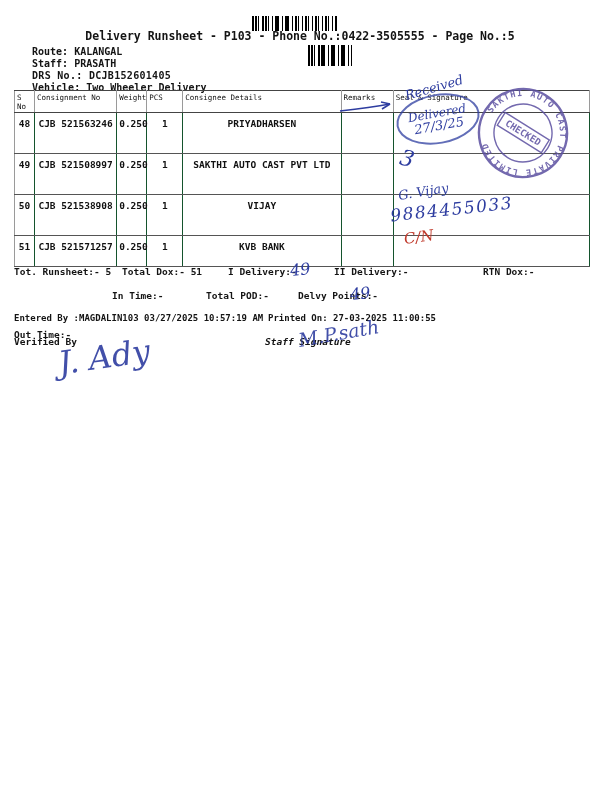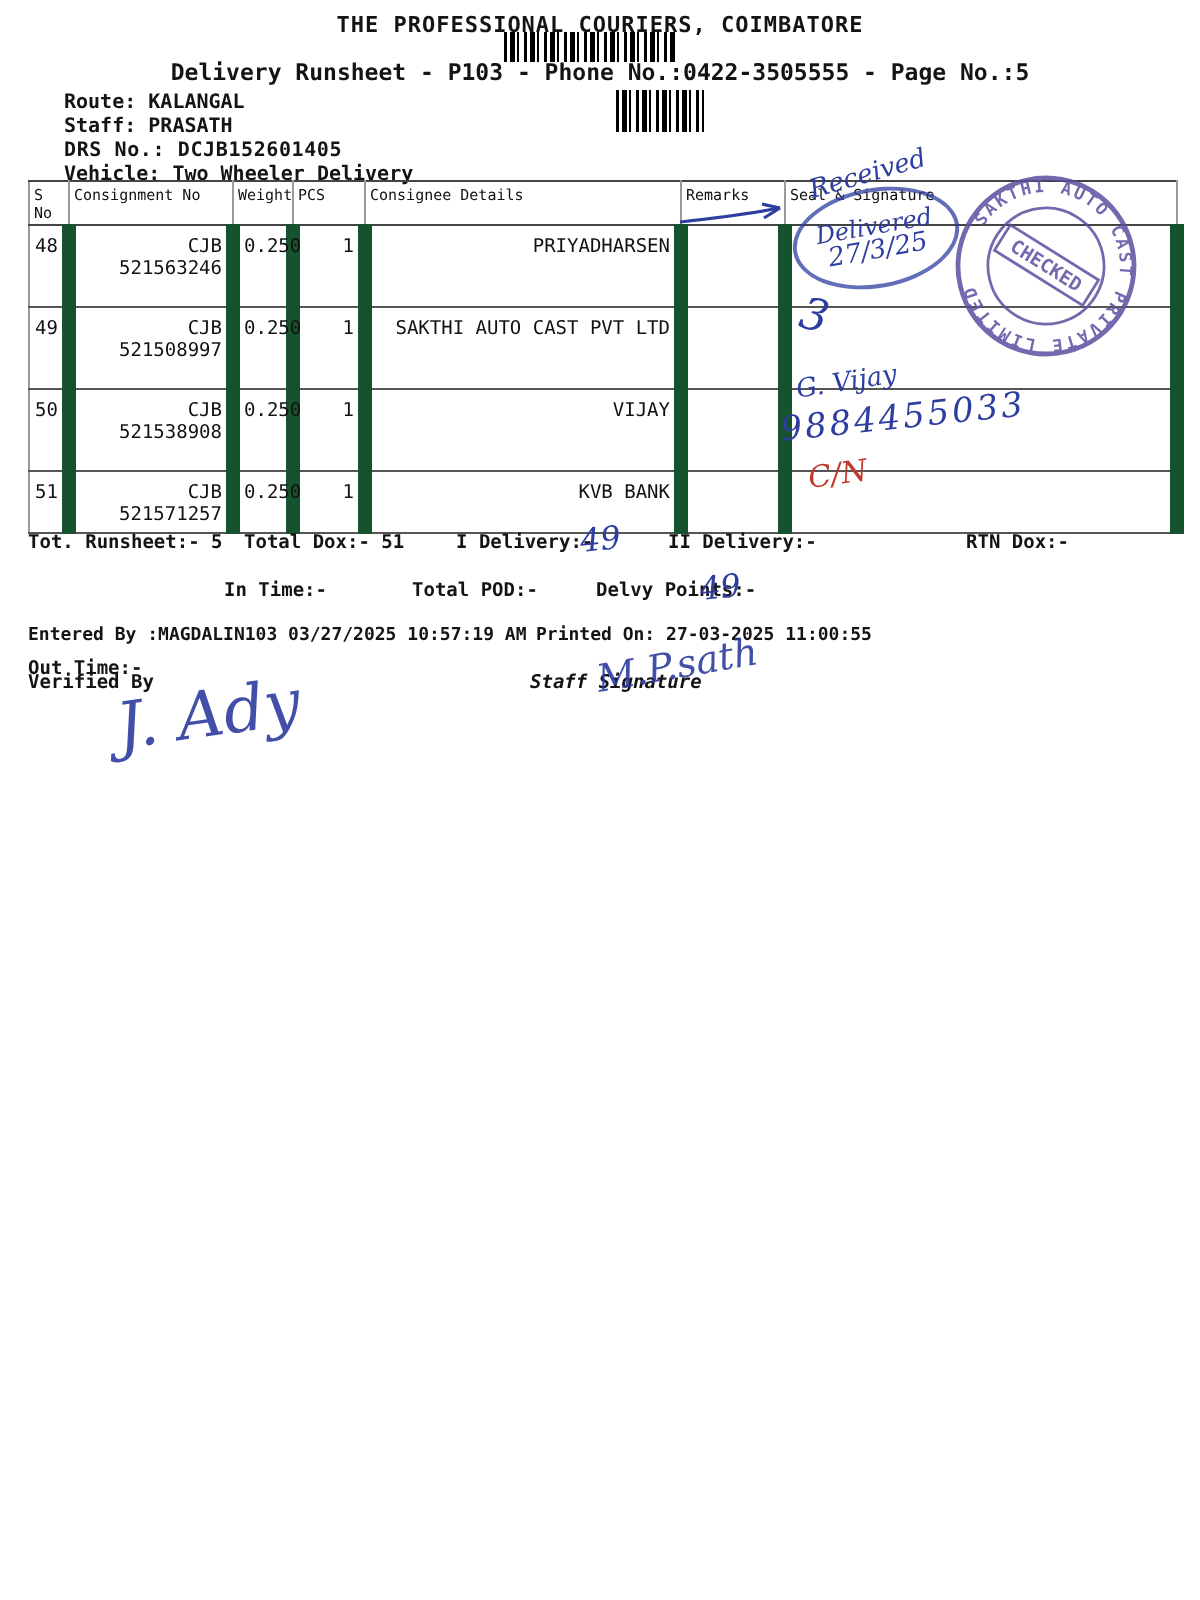--- a/index.html
+++ b/index.html
@@ -19,40 +19,39 @@
   .bc-rs{left:308px;top:45px;width:44px;height:21px;}
   .info{font-size:10px;padding-left:18px;}
   .rsbox{position:absolute;left:352px;top:44px;width:236px;height:27px;border:1px solid #555;}
   .rsbox .p{position:absolute;font-size:9.5px;}
   .rt{left:6px;top:1px;} .rd{left:6px;top:13px;}
   .runsheet-table{position:absolute;left:14px;top:90px;width:576px;
       border-collapse:collapse;table-layout:fixed;}
   .runsheet-table th{font-size:7.5px;font-weight:400;text-align:left;vertical-align:top;
       padding:2px 2px 1px 2px;border-top:1.5px solid #444;border-bottom:1px solid #444;
       border-left:1px solid #9a9a9a;border-right:1px solid #9a9a9a;color:#111;}
-  .runsheet-table td{font-size:9.5px;font-weight:400;text-align:right;vertical-align:top;
+  .runsheet-table td{font-size:9.5px;font-weight:700;text-align:center;vertical-align:top;
       padding:5px 2px 0 2px;border-bottom:1px solid #555;
-      border-left:1px solid #9a9a9a;border-right:7px solid #14532d;color:#111;}
+      border-left:1px solid #9a9a9a;border-right:1px solid #14532d;color:#111;}
   .r-tall{height:41px;} .r-short{height:31px;}
   .sum{font-size:9.5px;} .sum-sm{font-size:9px;}
   .ellipse{position:absolute;left:396px;top:94px;width:80px;height:46px;
       border:2px solid rgba(46,61,160,.75);border-radius:50%;transform:rotate(-10deg);
       display:flex;flex-direction:column;align-items:center;justify-content:center;line-height:1;}
   .ellipse .hl{position:static;font-family:"DejaVu Serif",serif;font-style:italic;
       color:#2e3da0;white-space:nowrap;}
   .stamp{position:absolute;left:475px;top:85px;width:96px;height:96px;
       transform:rotate(32deg);opacity:.85;}
   .sig-ink{opacity:.9;}
 </style>
 </head>
 <body>
 
 <div class="page">
 
-  <div class="p title">THE PROFESSIONAL COURIERS, COIMBATORE</div>
   <div class="p subtitle">Delivery Runsheet - P103 - Phone No.:0422-3505555 - Page No.:5</div>
   <div class="barcode bc-top"></div>
 
   <div class="p info" style="left:14px;top:46px;">
     <span>Route:</span>
     <span>KALANGAL</span>
   </div>
   <div class="p info" style="left:14px;top:58px;">
     <span>Staff:</span>
     <span>PRASATH</span>

